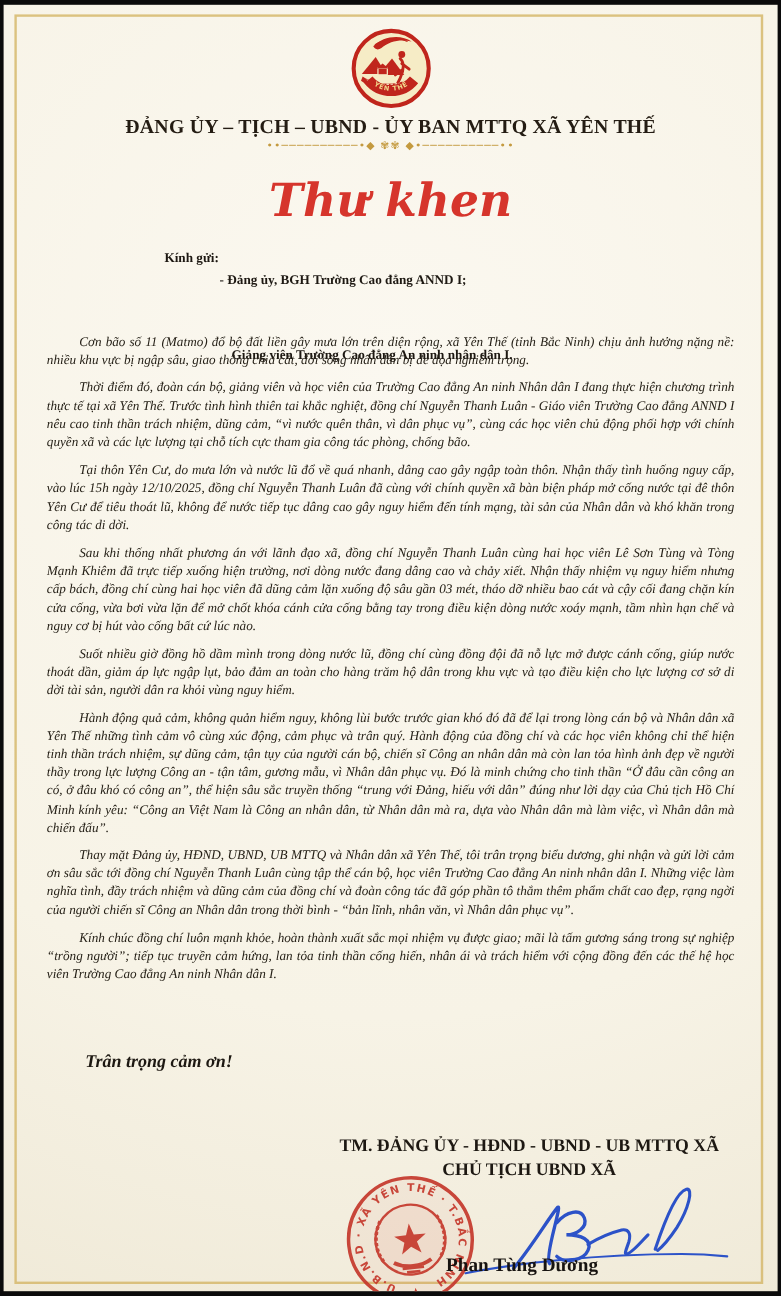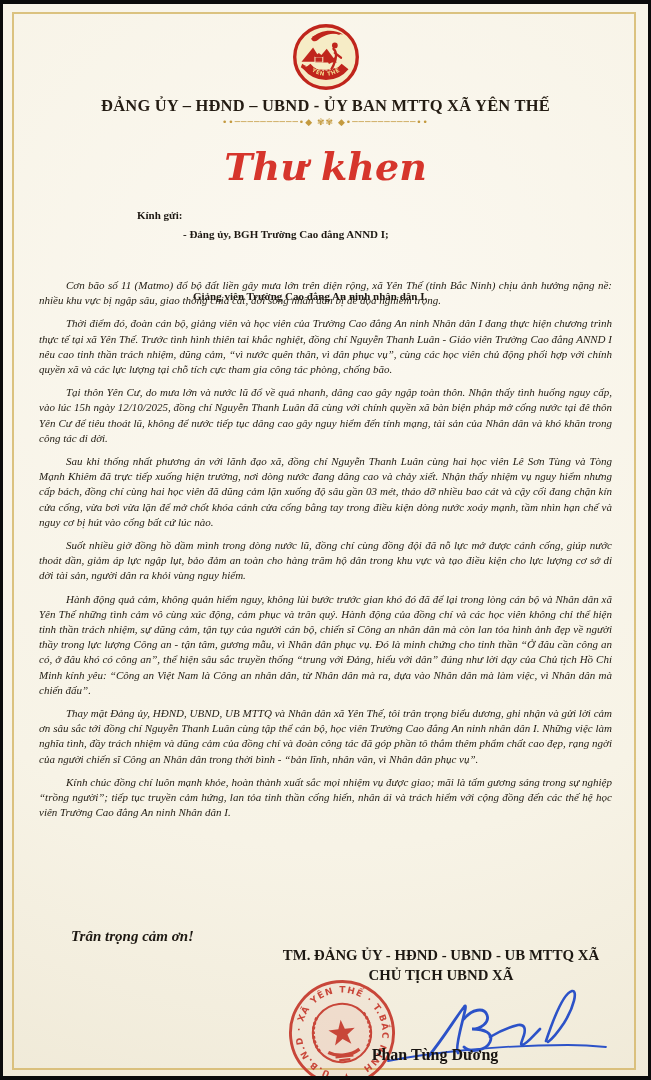--- a/index.html
+++ b/index.html
@@ -42,21 +42,21 @@
   .rec-line.r2{padding-left:56px;margin-top:44px;}
   .body-text{
     position:absolute;top:274px;left:36px;right:36px;height:644px;
     overflow:hidden;
     font-size:11px;line-height:15.2px;color:#252017;
     text-align:justify;
     font-style:italic;
   }
   .body-text p{margin:0 0 8px 0;text-indent:27px;}
   .closing{
-    position:absolute;top:924px;left:68px;
+    position:absolute;top:873px;left:68px;
     font-weight:bold;font-style:italic;font-size:15px;color:#1d1812;
   }
   .sign-area{
     position:absolute;top:942px;right:16px;width:382px;text-align:center;
     color:#1d1812;
   }
   .sign-caption{font-weight:bold;font-size:14.8px;line-height:19.5px;font-family:Liberation Serif, serif;}
   .stamp-row{position:relative;height:84px;}
   .seal{
     position:absolute;left:36px;top:-8px;width:112px;height:112px;opacity:0.92;
@@ -89,21 +89,21 @@
       <path d="M61,38 C66,42 66,52 61,62 L57,70 M63,44 L72,51 M63,52 L55,58" fill="none" stroke="#c0251c" stroke-width="3.5" stroke-linecap="round"></path>
       <path d="M15,60 C28,69 48,71 64,66 L64,73 C46,78 26,75 13,65 Z" fill="#c0251c"></path>
       <path d="M20,64 C32,70 48,71 60,68" fill="none" stroke="#f6ecc6" stroke-width="1.2" stroke-dasharray="3,2"></path>
       <path id="embBand" d="M22,64 A36,36 0 0,0 78,64" fill="none" stroke="#c0251c" stroke-width="13"></path>
       <text font-family="DejaVu Sans,sans-serif" font-size="8" font-weight="bold" fill="#f2d98c" letter-spacing="1">
         <textPath href="#embBand" startOffset="50%" text-anchor="middle">YÊN THẾ</textPath>
       </text>
     </svg>
   </div>
 
-  <div class="org-line">ĐẢNG ỦY – HĐND – UBND - ỦY BAN MTTQ XÃ YÊN THẾ</div>
+  <div class="org-line">ĐẢNG ỦY – TỊCH – UBND - ỦY BAN MTTQ XÃ YÊN THẾ</div>
 
   <div class="divider">••──────────•◆ ✾✾ ◆•──────────••</div>
 
   <div class="doc-title">Thư khen</div>
 
   <div class="recipients">
     <div class="rec-label">Kính gửi:</div>
     <div class="rec-line r1">- Đảng ủy, BGH Trường Cao đẳng ANND I;</div>
     <div class="rec-line r2">Giảng viên Trường Cao đẳng An ninh nhân dân I.</div>
   </div>

